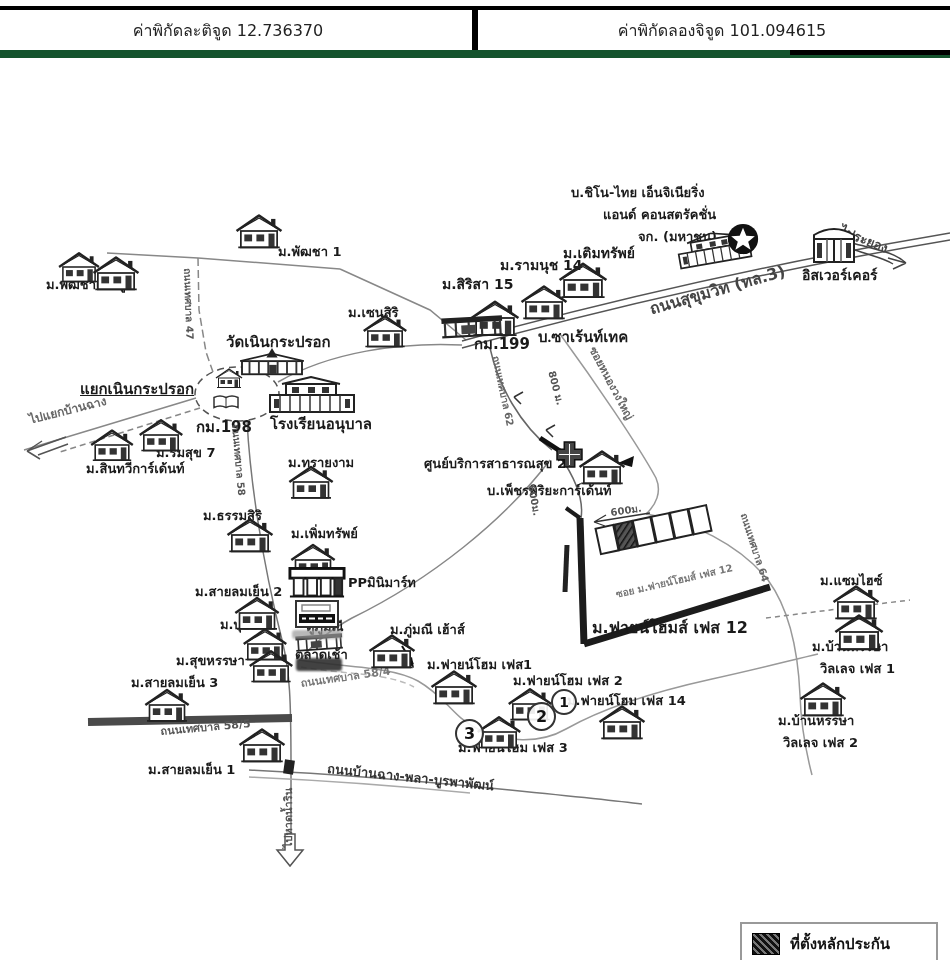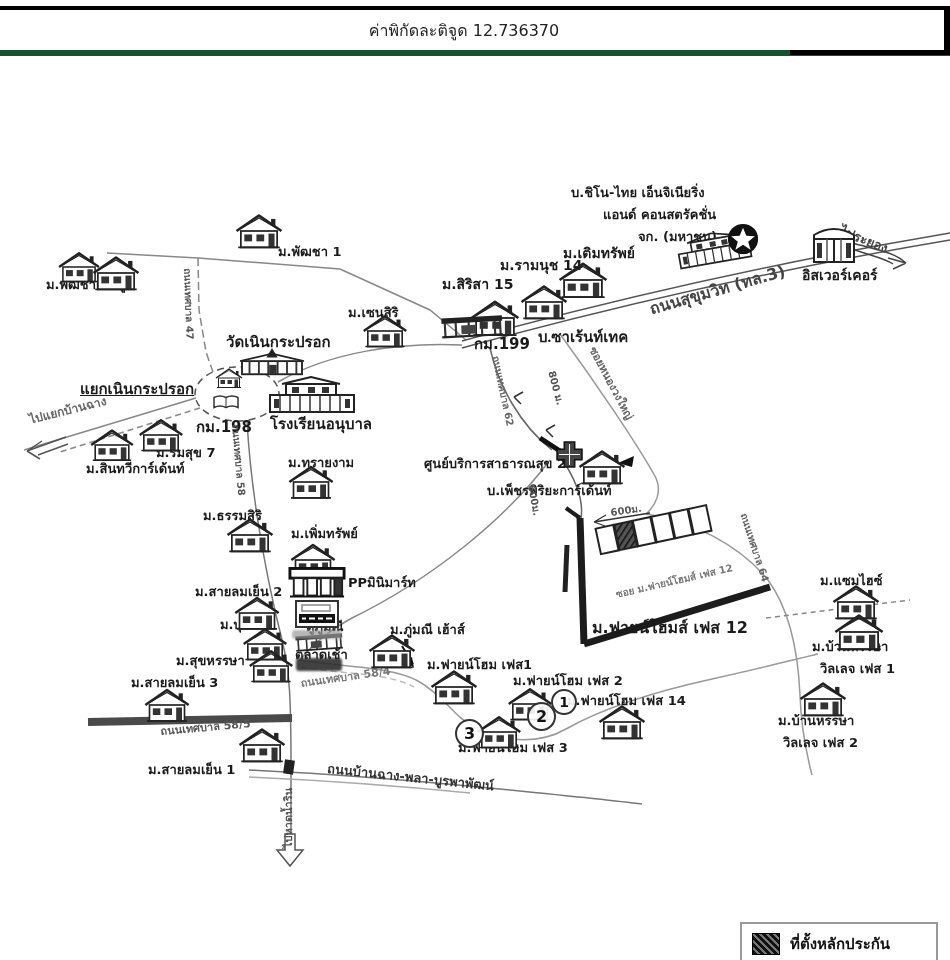--- a/index.html
+++ b/index.html
@@ -1,20 +1,20 @@
 <!DOCTYPE html>
 <html><head>
 <meta charset="utf-8">
 <style>
   html,body{margin:0;padding:0;background:#e8e8e8;}
   #page{position:relative;width:950px;height:960px;background:#fff;overflow:hidden;
         font-family:"DejaVu Sans","Liberation Sans",sans-serif;color:#1a1a1a;}
   
   #header{position:absolute;left:0;top:6px;width:950px;height:40px;display:flex;
-          border-top:4px solid #000;border-bottom:6px solid #14532d;background:#fff;gap:16px;}
+          border-top:4px solid #000;border-bottom:8px solid #14532d;background:#fff;gap:16px;}
   .header-cell{flex:1;display:flex;align-items:center;justify-content:center;
                font-size:16px;color:#222;}
   #header-divider{width:6px;background:#000;}
   #header-extra{position:absolute;left:790px;top:50px;width:160px;height:5px;background:#000;}
   
   #north-badge{position:absolute;left:22px;top:86px;width:112px;height:106px;
                border:2px solid #555;background:#fff;}
   #north-title{position:absolute;left:0;top:2px;width:100%;text-align:center;
                font-family:"Liberation Serif","DejaVu Serif",serif;font-weight:700;
                font-size:16px;letter-spacing:2px;color:#333;}
@@ -45,20 +45,21 @@
   .legend-label{font-weight:700;font-size:15px;color:#111;}
 </style>
 </head>
 <body>
 
 <div id="page">
 
   <div id="header">
     <div class="header-cell">ค่าพิกัดละติจูด 12.736370</div>
     <div id="header-divider"></div>
+    <div class="header-cell">ค่าพิกัดลองจิจูด 101.094615</div>
   </div>
   <div id="header-extra"></div>
 
 
   <svg width="0" height="0" style="position:absolute" aria-hidden="true">
     <defs>
       <pattern id="hatch" width="5" height="5" patternUnits="userSpaceOnUse" patternTransform="rotate(45)">
         <rect width="5" height="5" fill="#555"></rect>
         <line x1="0" y1="0" x2="0" y2="5" stroke="#111" stroke-width="3"></line>
       </pattern>

